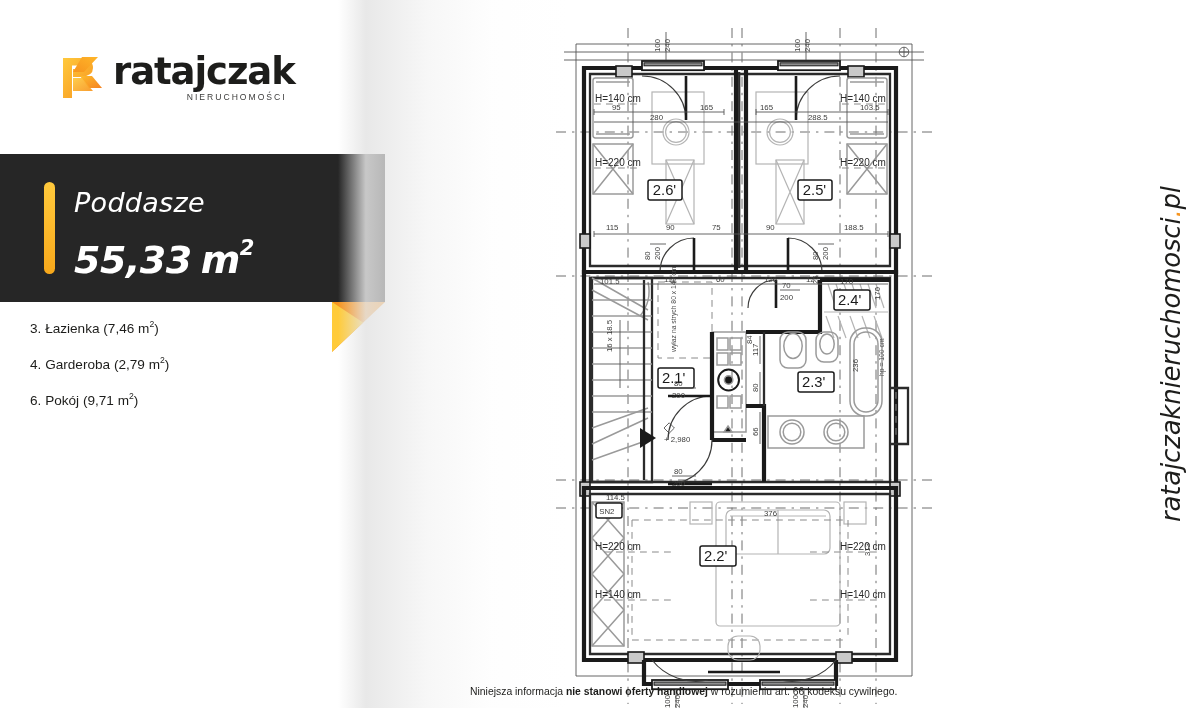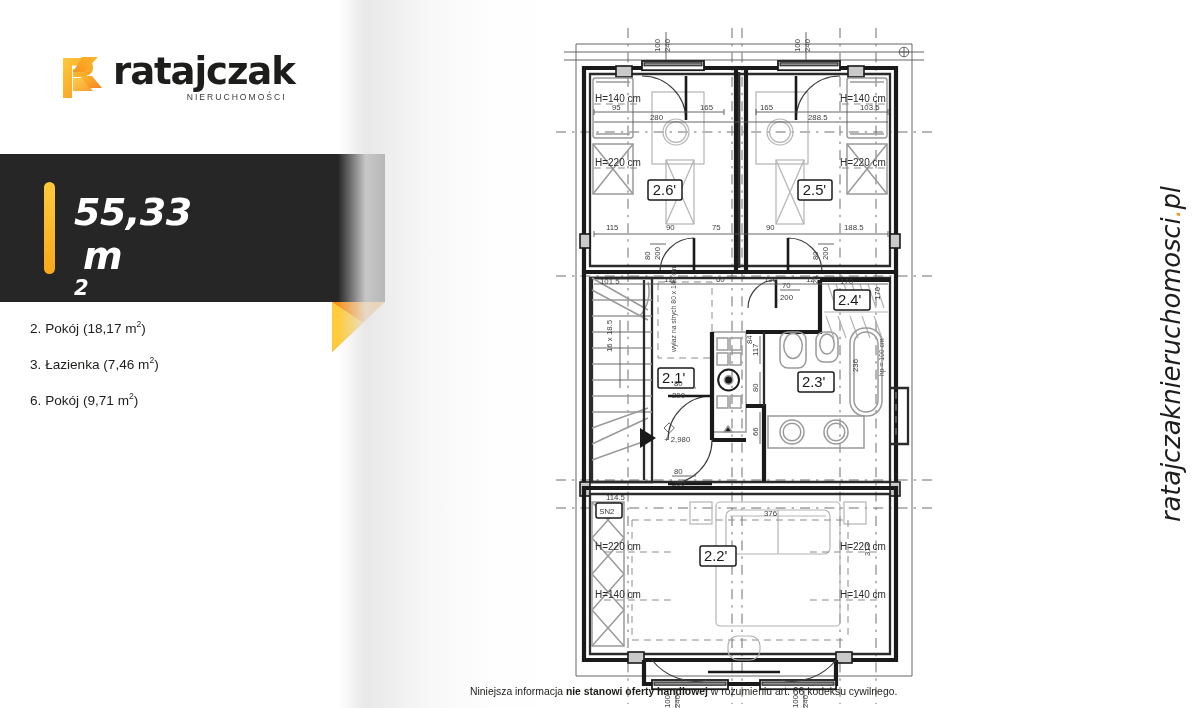--- a/index.html
+++ b/index.html
@@ -64,24 +64,24 @@
     border-radius:6px;
     background:linear-gradient(to bottom,#FFC93C 0%,#FDBB2D 45%,#F7A81B 100%);
   }
   #headline-text { position:absolute; left:74px; top:188px; color:#ffffff; }
   #headline-title {
     font-size:27px; font-style:italic; font-weight:300;
     letter-spacing:.3px; line-height:30px;
     font-family:"DejaVu Sans", sans-serif;
   }
   #headline-area {
-    margin-top:2px; font-size:38px; font-style:italic; font-weight:bold;
+    margin-top:20px; font-size:38px; font-style:italic; font-weight:bold;
     letter-spacing:-.5px; line-height:44px;
     font-family:"DejaVu Sans", sans-serif;
-    display:flex; align-items:flex-start;flex-direction:column;
+    display:flex; align-items:flex-start;
   }
   #headline-area .unit { margin-left:9px; }
   #headline-area .sup { font-size:21px; vertical-align:super; line-height:1; }
 
   
   #room-list { position:absolute; left:30px; top:316px; width:330px; }
   .room-row {
     font-size:13.6px; color:#1d1d1b; line-height:16px;
     margin-bottom:15.5px; white-space:nowrap;
   }
@@ -157,37 +157,38 @@
       <div id="logo-word">ratajczak</div>
       <div id="logo-sub">NIERUCHOMOŚCI</div>
     </div>
   </div>
 
   <div id="headline-box"></div>
   <div id="headline-corner"></div>
   <div id="headline-corner-hl"></div>
   <div id="accent-bar"></div>
   <div id="headline-text">
+    <div id="headline-title">Poddasze</div>
     <div id="headline-area">
       <span>55,33</span>
       <span class="unit">m</span>
         <span class="sup">2</span>
     </div>
   </div>
 
   <div id="room-list">
     <div class="room-row">
-      <span>2.</span>
-      <span>Pokój </span>
-      <span> (18,17 m</span><span class="sup">2</span><span>)</span>
-    </div>
-    <div class="room-row">
       <span>3.</span>
       <span>Łazienka</span>
       <span> (7,46 m</span><span class="sup">2</span><span>)</span>
+    </div>
+    <div class="room-row">
+      <span>4.</span>
+      <span>Garderoba</span>
+      <span> (2,79 m</span><span class="sup">2</span><span>)</span>
     </div>
     <div class="room-row">
       <span>6.</span>
       <span>Pokój</span>
       <span> (9,71 m</span><span class="sup">2</span><span>)</span>
     </div>
   </div>
 
   <div id="panel-sheen"></div>
 </div>

